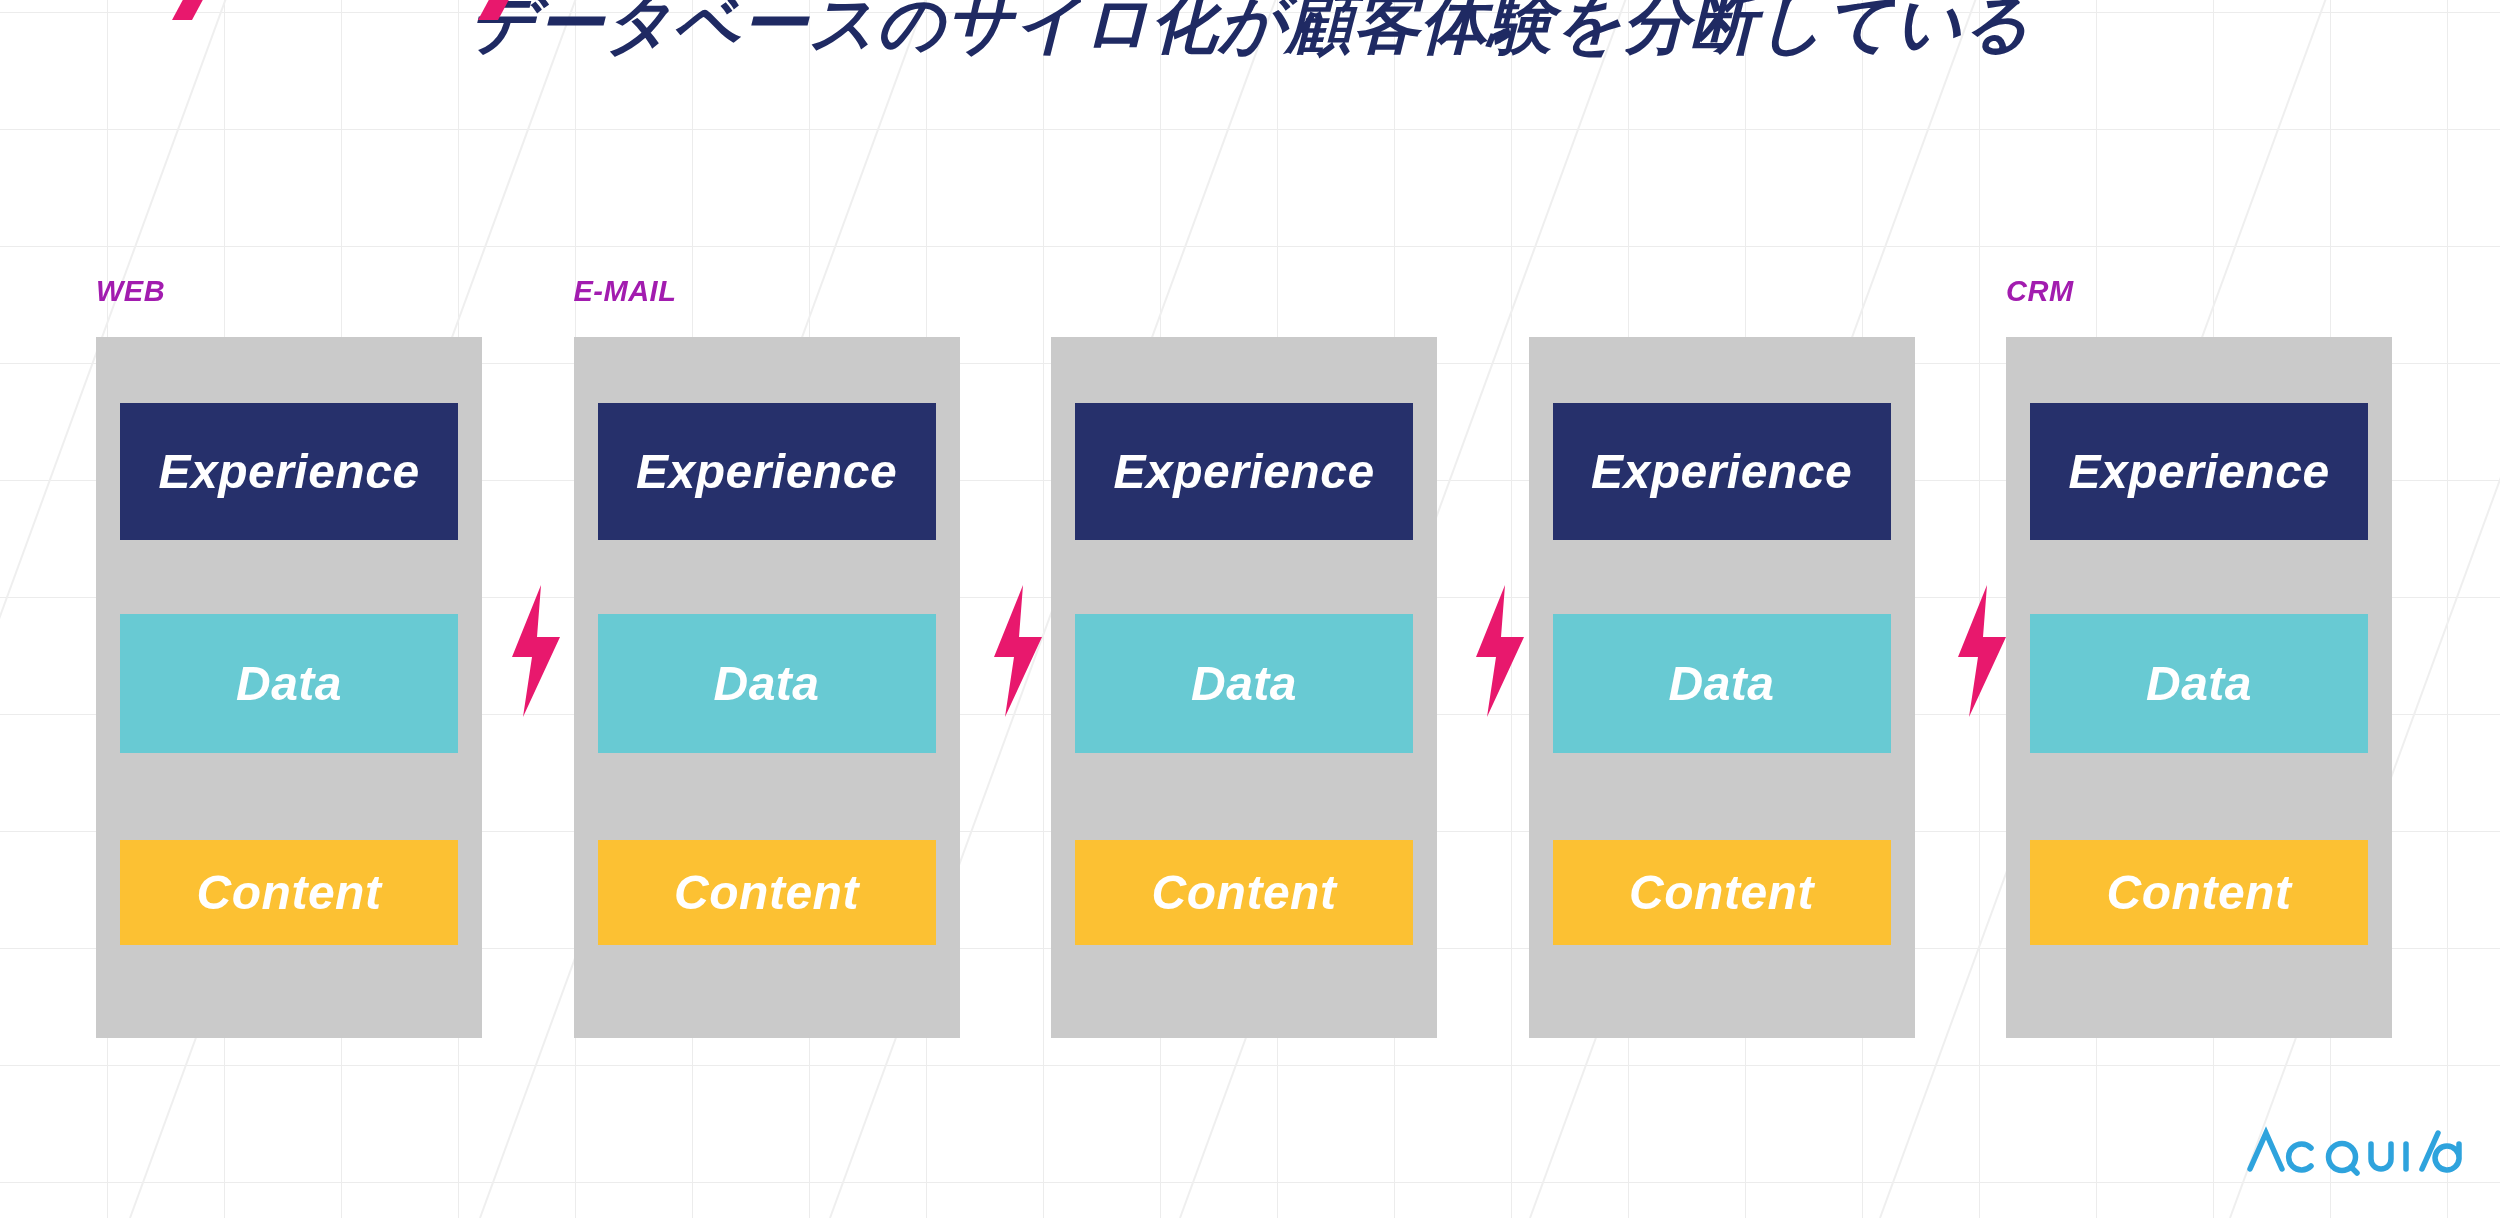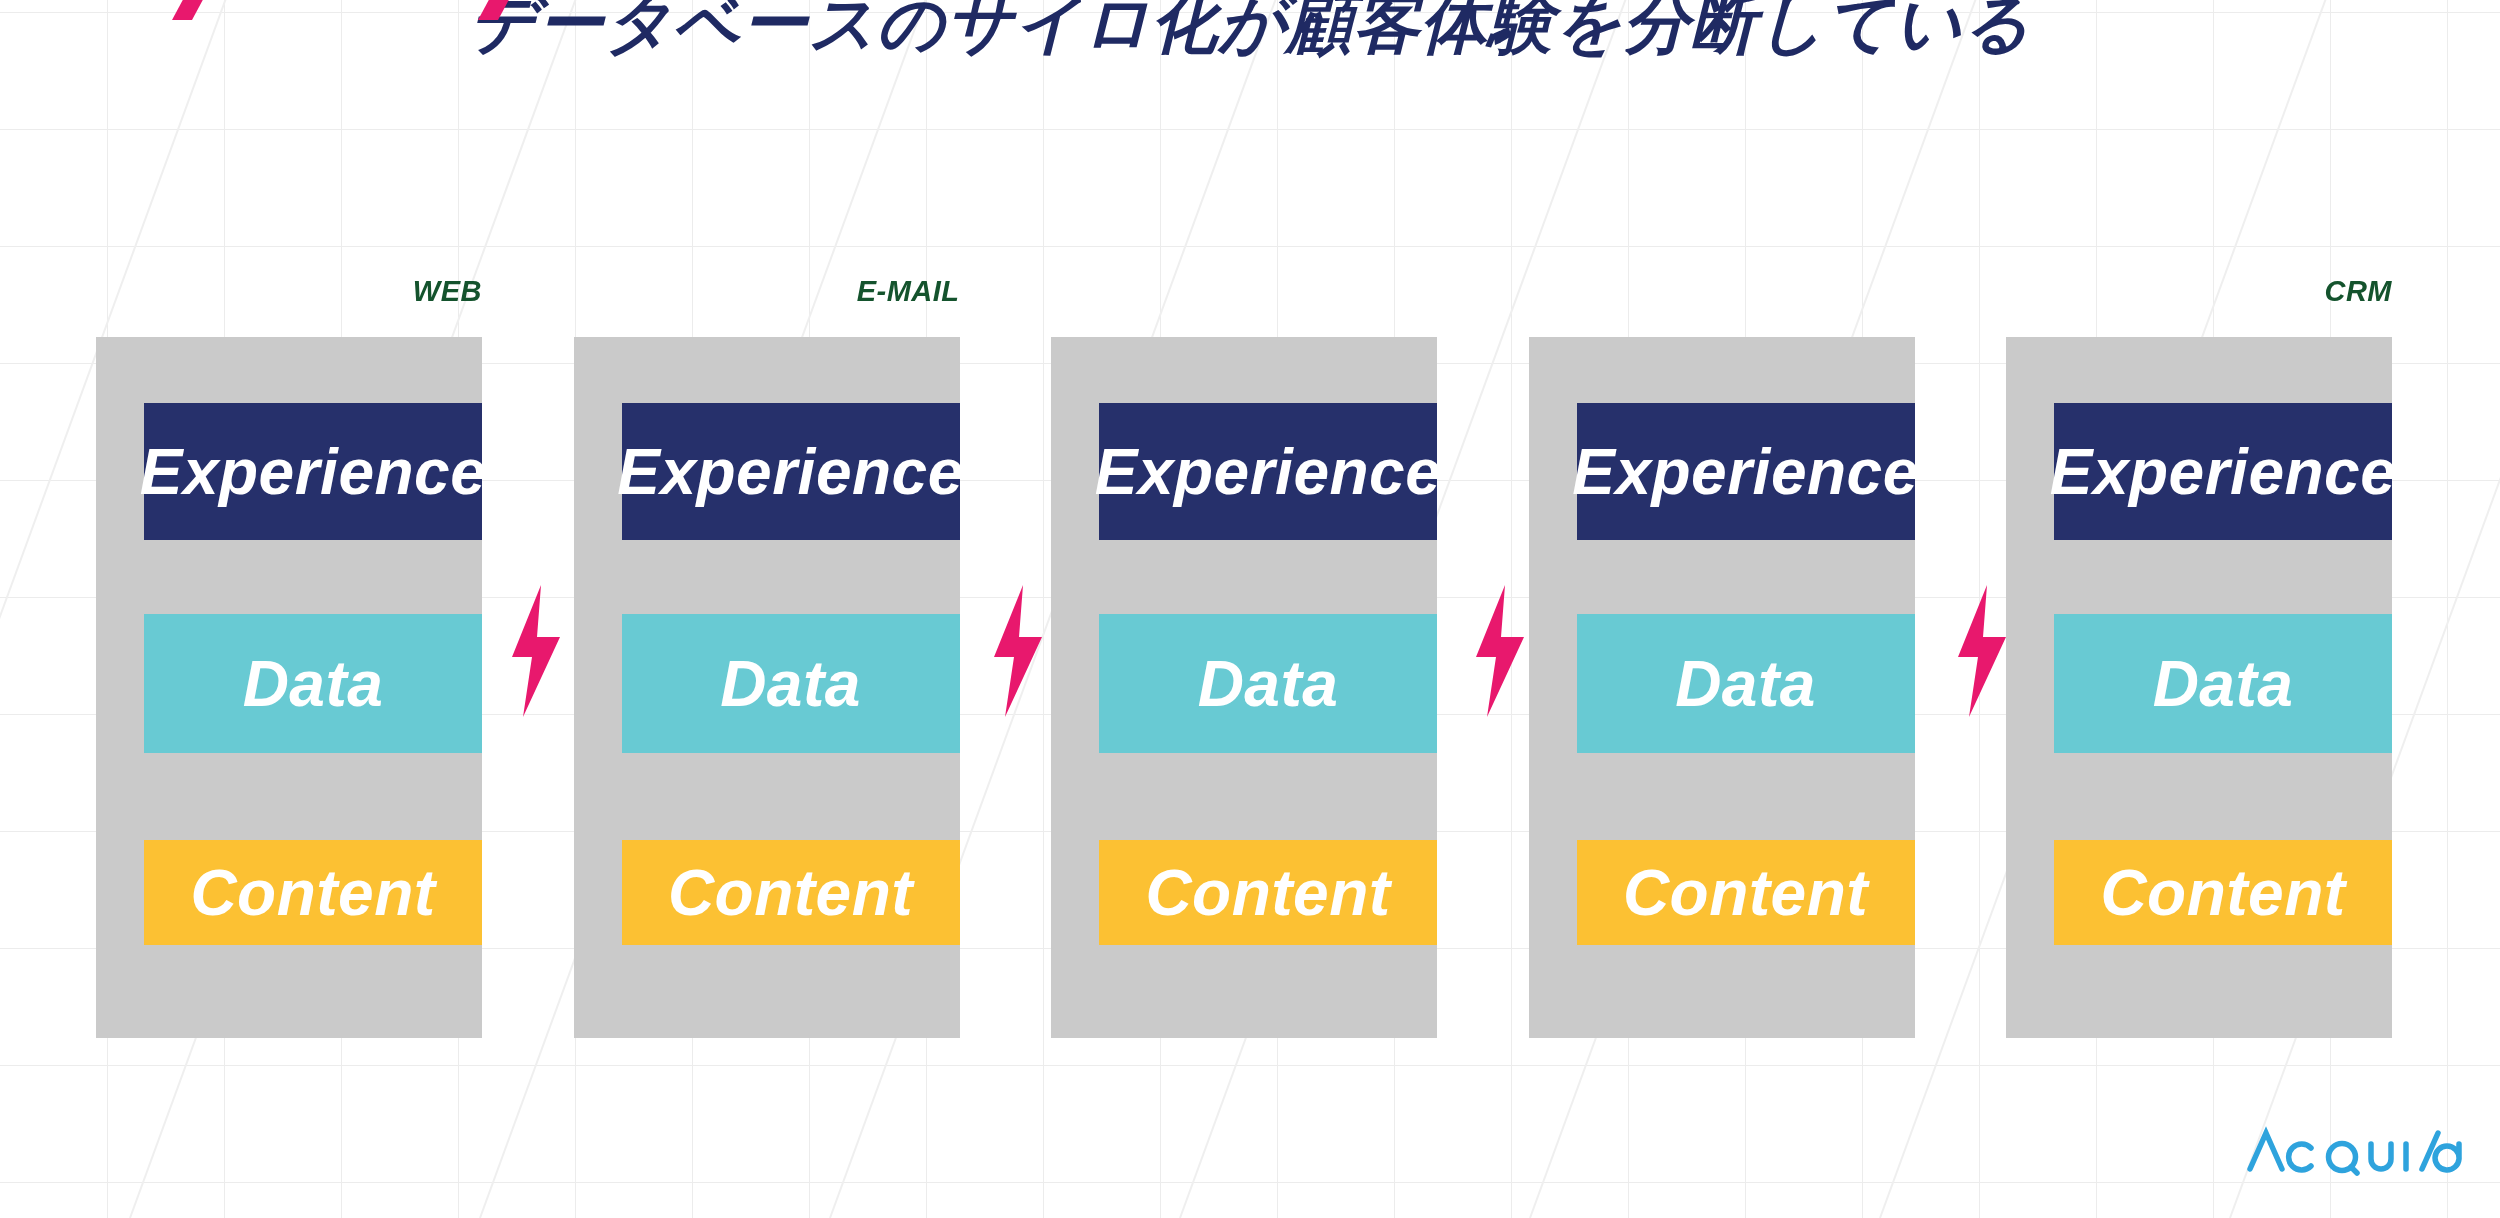--- a/index.html
+++ b/index.html
@@ -59,42 +59,41 @@
     background:#cacaca;
     display:flex;
     flex-direction:column;
     align-items:center;
   }
 
   .silo-header {
     position:absolute;
     top:-62px;
     left:0; right:0;
-    text-align:right;
-    color:#14532d;
+    text-align:left;
+    color:#a21caf;
     font-size:29px;
     font-weight:bold;
     font-style:italic;
     letter-spacing:0.5px;
     white-space:nowrap;
   }
 
   .block {
     position:absolute;
     left:24px;
     width:338px;
     display:flex;
     align-items:center;
     justify-content:center;
     color:#ffffff;
-    font-size:64px;
+    font-size:48px;
     font-weight:bold;
     font-style:italic;
     letter-spacing:0.5px;
-    margin-left:24px;
   }
   .block.experience { top:66px;  height:137px; background:#26306b; }
   .block.data       { top:277px; height:139px; background:#68cad3; }
   .block.content    { top:503px; height:105px; background:#fcc133; }
 
   
   .bolt {
     position:absolute;
     top:585px;
     width:56px;

